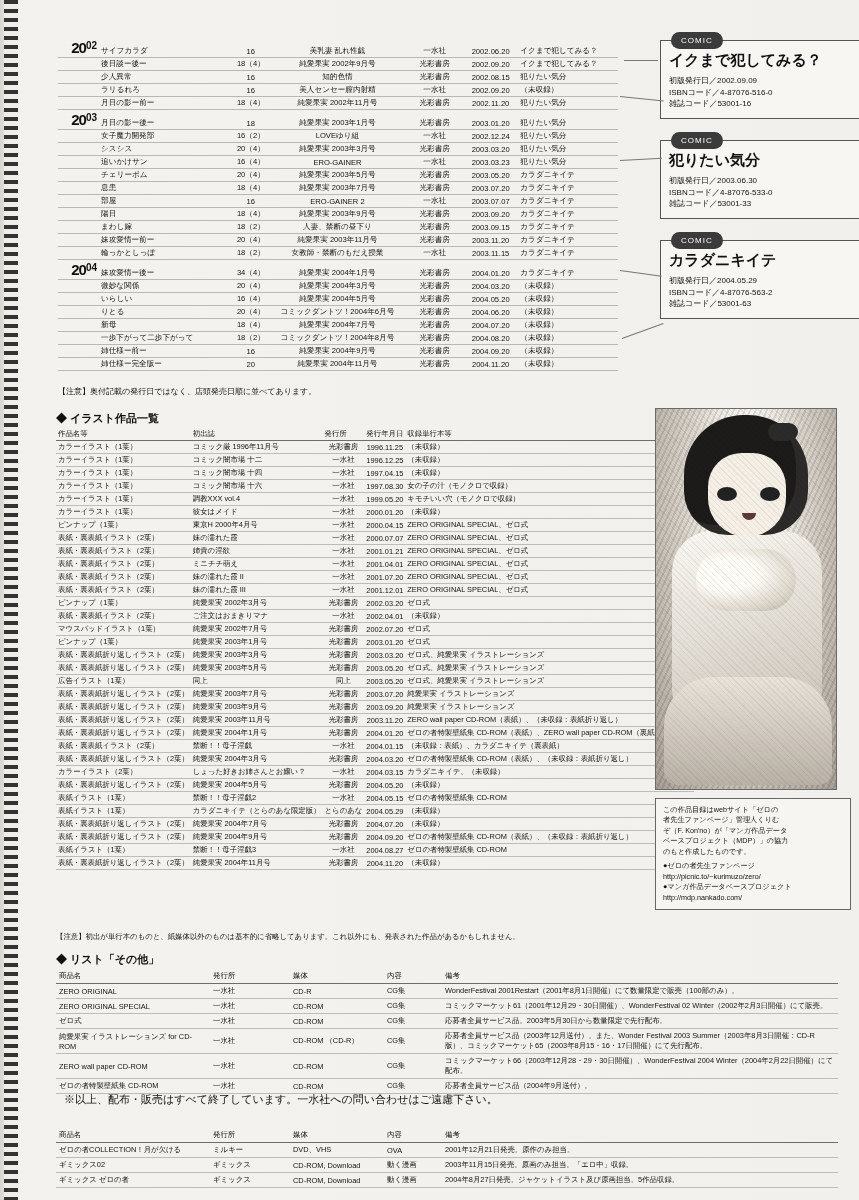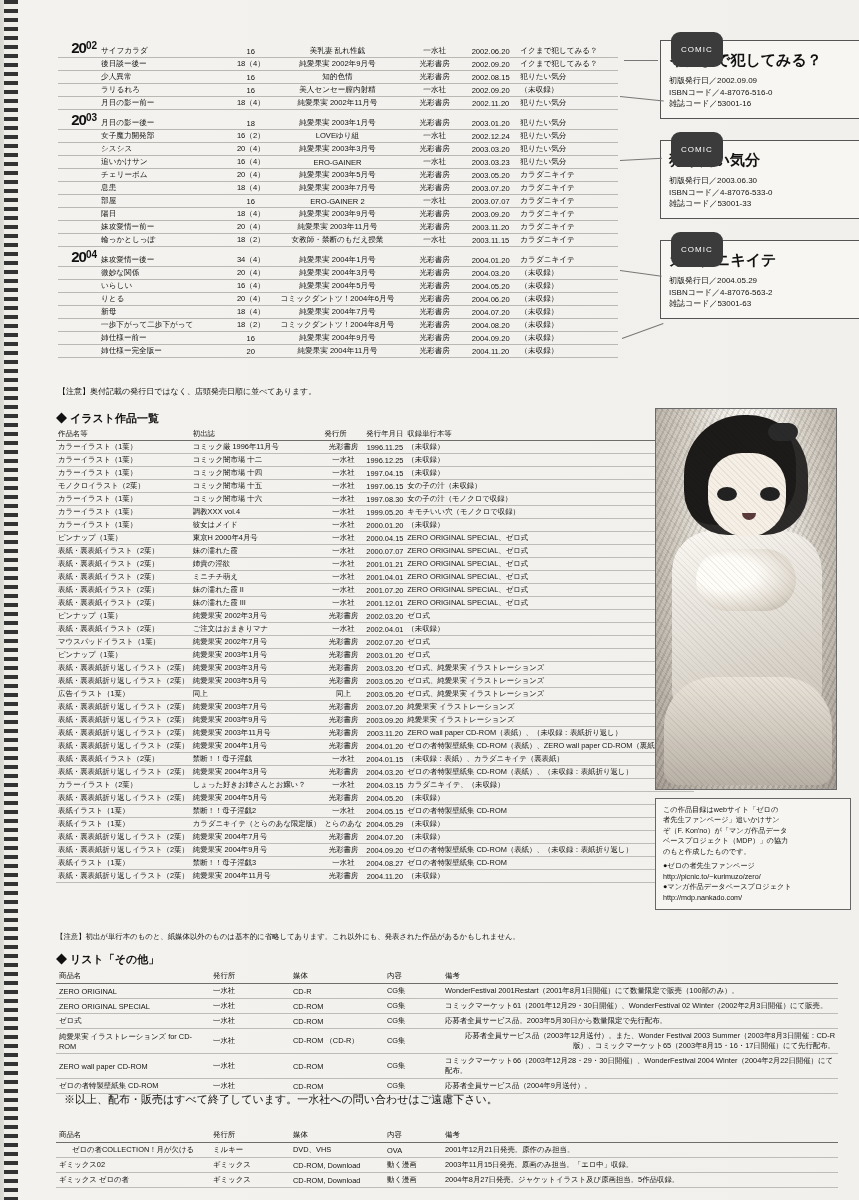--- a/index.html
+++ b/index.html
@@ -48,21 +48,21 @@
   .note{
     position:absolute;left:58px;top:386px;font-size:8px;
   }
   
   .callout{
     position:absolute;width:186px;border:1px solid #555;background:#f7f6f2;
     padding:6px 8px 8px 8px;
   }
   .callout .tag{
     position:absolute;top:-9px;left:10px;background:#3b3b3b;color:#fff;
-    font-size:8px;padding:13px 10px;border-radius:9px;letter-spacing:1px;
+    font-size:8px;padding:4px 10px;border-radius:9px;letter-spacing:1px;
   }
   .callout h3{
     margin:4px 0 5px 0;font-size:15px;font-weight:bold;
   }
   .callout .line{font-size:8px;line-height:1.45;}
   #callout1{left:660px;top:40px;}
   #callout2{left:660px;top:140px;}
   #callout3{left:660px;top:240px;}
   .leader{
     position:absolute;border-top:1px solid #777;transform-origin:left center;
@@ -280,20 +280,29 @@
             <td class="c-date">2003.07.07</td>
             <td class="c-book">カラダニキイテ</td>
           </tr>
           <tr>
             <td class="yearcell"></td>
             <td class="c-title">陽日</td>
             <td class="c-pg">18（4）</td>
             <td class="c-mag">純愛果実 2003年9月号</td>
             <td class="c-pub">光彩書房</td>
             <td class="c-date">2003.09.20</td>
+            <td class="c-book">カラダニキイテ</td>
+          </tr>
+          <tr>
+            <td class="yearcell"></td>
+            <td class="c-title">まわし嫁</td>
+            <td class="c-pg">18（2）</td>
+            <td class="c-mag">人妻、禁断の昼下り</td>
+            <td class="c-pub">光彩書房</td>
+            <td class="c-date">2003.09.15</td>
             <td class="c-book">カラダニキイテ</td>
           </tr>
           <tr>
             <td class="yearcell"></td>
             <td class="c-title">妹攻愛情ー前ー</td>
             <td class="c-pg">20（4）</td>
             <td class="c-mag">純愛果実 2003年11月号</td>
             <td class="c-pub">光彩書房</td>
             <td class="c-date">2003.11.20</td>
             <td class="c-book">カラダニキイテ</td>
@@ -439,27 +448,20 @@
           <td class="i-c5">（未収録）</td>
         </tr>
         <tr>
           <td class="i-c1">カラーイラスト（1葉）</td>
           <td class="i-c2">コミック闇市場 十四</td>
           <td class="i-c3">一水社</td>
           <td class="i-c4">1997.04.15</td>
           <td class="i-c5">（未収録）</td>
         </tr>
         <tr>
-          <td class="i-c1">モノクロイラスト（2葉）</td>
-          <td class="i-c2">コミック闇市場 十五</td>
-          <td class="i-c3">一水社</td>
-          <td class="i-c4">1997.06.15</td>
-          <td class="i-c5">女の子の汁（未収録）</td>
-        </tr>
-        <tr>
           <td class="i-c1">カラーイラスト（1葉）</td>
           <td class="i-c2">コミック闇市場 十六</td>
           <td class="i-c3">一水社</td>
           <td class="i-c4">1997.08.30</td>
           <td class="i-c5">女の子の汁（モノクロで収録）</td>
         </tr>
         <tr>
           <td class="i-c1">カラーイラスト（1葉）</td>
           <td class="i-c2">調教XXX vol.4</td>
           <td class="i-c3">一水社</td>
@@ -675,21 +677,21 @@
     <div class="art-bow"></div>
     <div class="art-face"></div>
     <div class="art-eye l"></div>
     <div class="art-eye r"></div>
     <div class="art-mouth"></div>
     <div class="art-shade"></div>
   </div>
 
   <div class="creditbox">
     <div>この作品目録はwebサイト「ゼロの</div>
-    <div>者先生ファンページ」追いかけサン</div>
+    <div>者先生ファンページ」管理人くりむ</div>
     <div>ぞ（F. Kon'no）が「マンガ作品データ</div>
     <div>ベースプロジェクト（MDP）」の協力</div>
     <div>のもと作成したものです。</div>
     <div style="height:4px"></div>
     <div>●ゼロの者先生ファンページ</div>
     <div>http://picnic.to/~kurimuzo/zero/</div>
     <div>●マンガ作品データベースプロジェクト</div>
     <div>http://mdp.nankado.com/</div>
   </div>
 
@@ -724,21 +726,21 @@
           <td class="o-c2" style="white-space: nowrap;">一水社</td>
           <td class="o-c3" style="white-space: nowrap;">CD-ROM</td>
           <td class="o-c4" style="white-space: nowrap;">CG集</td>
           <td class="o-c5 smallnote" style="white-space: normal;">応募者全員サービス品。2003年5月30日から数量限定で先行配布。</td>
         </tr>
         <tr>
           <td class="o-c1" style="white-space: normal;">純愛果実 イラストレーションズ for CD-ROM</td>
           <td class="o-c2" style="white-space: nowrap;">一水社</td>
           <td class="o-c3" style="white-space: normal;">CD-ROM （CD-R）</td>
           <td class="o-c4" style="white-space: nowrap;">CG集</td>
-          <td class="o-c5 smallnote" style="white-space: normal; text-align: right;">応募者全員サービス品（2003年12月送付）。また、Wonder Festival 2003 Summer（2003年8月3日開催：CD-R版）、コミックマーケット65（2003年8月15・16・17日開催）にて先行配布。</td>
+          <td class="o-c5 smallnote" style="white-space: normal;">応募者全員サービス品（2003年12月送付）。また、Wonder Festival 2003 Summer（2003年8月3日開催：CD-R版）、コミックマーケット65（2003年8月15・16・17日開催）にて先行配布。</td>
         </tr>
         <tr>
           <td class="o-c1" style="white-space: nowrap;">ZERO wall paper CD-ROM</td>
           <td class="o-c2" style="white-space: nowrap;">一水社</td>
           <td class="o-c3" style="white-space: nowrap;">CD-ROM</td>
           <td class="o-c4" style="white-space: nowrap;">CG集</td>
           <td class="o-c5 smallnote" style="white-space: normal;">コミックマーケット66（2003年12月28・29・30日開催）、WonderFestival 2004 Winter（2004年2月22日開催）にて配布。</td>
         </tr>
         <tr>
           <td class="o-c1" style="white-space: nowrap;">ゼロの者特製壁紙集 CD-ROM</td>
@@ -756,21 +758,21 @@
         <tr id="other2-head-row">
           <th class="o-c1">商品名</th>
           <th class="o-c2">発行所</th>
           <th class="o-c3">媒体</th>
           <th class="o-c4">内容</th>
           <th class="o-c5">備考</th>
         </tr>
       </thead>
     <tbody id="other2-body">
         <tr>
-          <td class="o-c1" style="white-space: nowrap; text-align: center;">ゼロの者COLLECTION！月が欠ける</td>
+          <td class="o-c1" style="white-space: nowrap;">ゼロの者COLLECTION！月が欠ける</td>
           <td class="o-c2" style="white-space: nowrap;">ミルキー</td>
           <td class="o-c3" style="white-space: nowrap;">DVD、VHS</td>
           <td class="o-c4" style="white-space: nowrap;">OVA</td>
           <td class="o-c5 smallnote" style="white-space: normal;">2001年12月21日発売。原作のみ担当。</td>
         </tr>
         <tr>
           <td class="o-c1" style="white-space: nowrap;">ギミックス02</td>
           <td class="o-c2" style="white-space: nowrap;">ギミックス</td>
           <td class="o-c3" style="white-space: nowrap;">CD-ROM, Download</td>
           <td class="o-c4" style="white-space: nowrap;">動く漫画</td>

